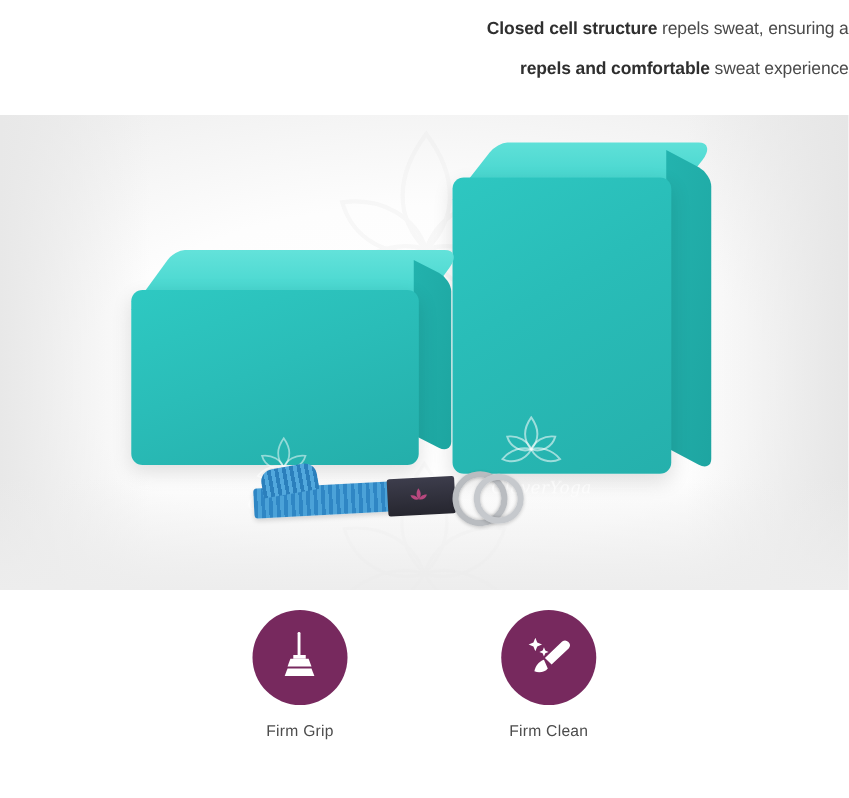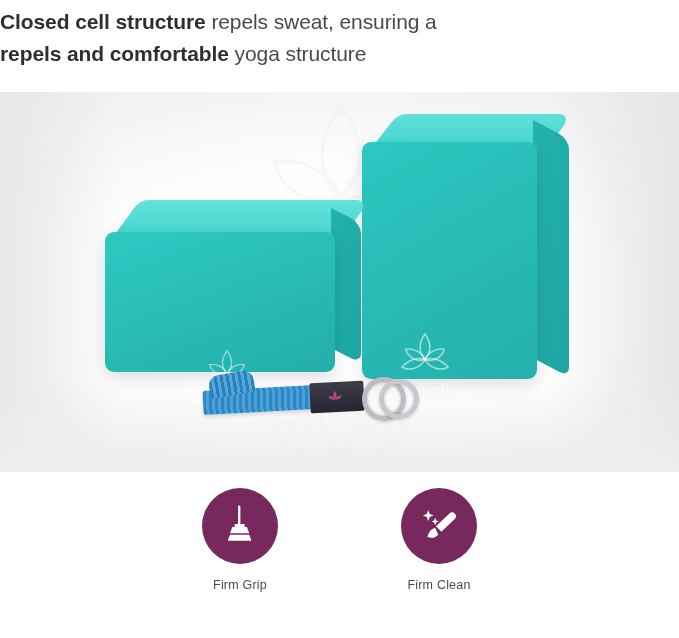--- a/index.html
+++ b/index.html
@@ -20,23 +20,23 @@
     background: #ffffff;
     overflow: hidden;
   }
 
   
   .headline {
     position: absolute;
     top: 6px;
     left: 0;
     width: 679px;
-    text-align: left;
+    text-align: right;
     color: #3a3a3a;
-    font-size: 21px;
+    font-size: 14px;
     line-height: 32px;
     letter-spacing: -0.1px;
   }
   .headline .bold { font-weight: bold; color: #2f2f2f; }
   .headline .light { font-weight: normal; color: #4a4a4a; }
   .headline .line { display: block; white-space: nowrap; }
 
   
   .photo {
     position: absolute;
@@ -254,21 +254,21 @@
     letter-spacing: 0.2px;
   }
 </style>
 </head>
 <body>
 
 <div class="page">
 
   <div class="headline">
     <span class="line"><span class="bold">Closed cell structure</span><span class="light"> repels sweat, ensuring a</span></span>
-    <span class="line"><span class="bold">repels and comfortable</span><span class="light"> yoga structure</span></span>
+    <span class="line"><span class="bold">repels and comfortable</span><span class="light"> sweat experience</span></span>
   </div>
 
   <div class="photo">
     <div class="bg"></div>
     <div class="bg-left"></div>
     <div class="bg-right"></div>
     <div class="bg-bottom"></div>
 
     <div class="watermark">
       <svg viewBox="0 0 100 100" width="210" height="210" aria-hidden="true">

